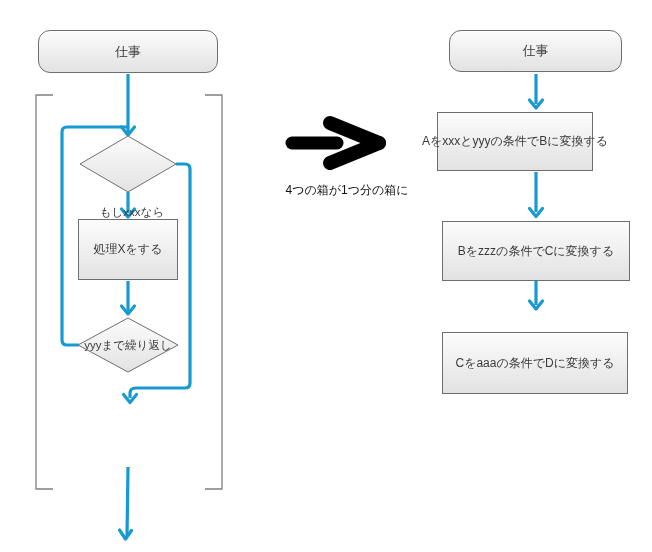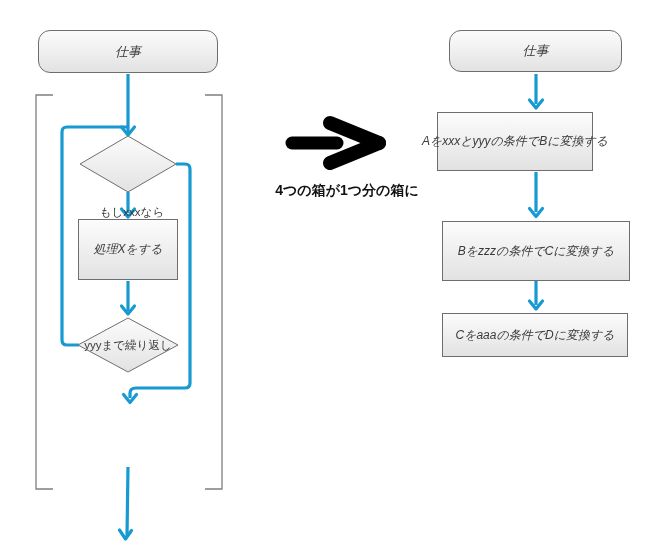--- a/index.html
+++ b/index.html
@@ -13,33 +13,32 @@
   #wires{position:absolute;left:0;top:0;width:652px;height:552px;}
   .node{
     position:absolute;
     border:1px solid #6e6e6e;
     background:linear-gradient(#fcfcfc,#e2e2e2);
     display:flex;align-items:center;justify-content:center;
     color:#3b3b3b;
     text-align:right;
     white-space:nowrap;
     box-sizing:border-box;
-    font-style:italic;
   }
   .rounded{border-radius:12px;font-size:13px;}
   .process{font-size:12px;}
   .dlabel{
     position:absolute;
     display:flex;align-items:center;justify-content:center;
     color:#3b3b3b;font-size:11.5px;white-space:nowrap;
     text-align:center;
   }
   .caption{
     position:absolute;
-    color:#111111;font-weight:bold;font-size:14px;
+    color:#111111;font-weight:normal;font-size:12px;
     text-align:center;white-space:nowrap;
   }
 </style>
 </head>
 <body>
 
 <div id="canvas">
 
   <svg id="wires" viewBox="0 0 652 552" xmlns="http://www.w3.org/2000/svg">
     <defs>
@@ -100,15 +99,15 @@
 
 
   <div class="caption" style="left:252px;top:182px;width:190px;">4つの箱が1つ分の箱に</div>
 
   <div class="node rounded" style="left:449px;top:30px;width:173px;height:42px;">仕事</div>
 
   <div class="node process" style="left:437px;top:112px;width:156px;height:59px;">Aをxxxとyyyの条件でBに変換する</div>
 
   <div class="node process" style="left:442px;top:221px;width:188px;height:60px;">Bをzzzの条件でCに変換する</div>
 
-  <div class="node process" style="left:442px;top:313px;width:186px;height:44px;">Cをaaaの条件でDに変換する</div>
+  <div class="node process" style="left:442px;top:332px;width:186px;height:62px;">Cをaaaの条件でDに変換する</div>
 
 </div>
 
 </body></html>

